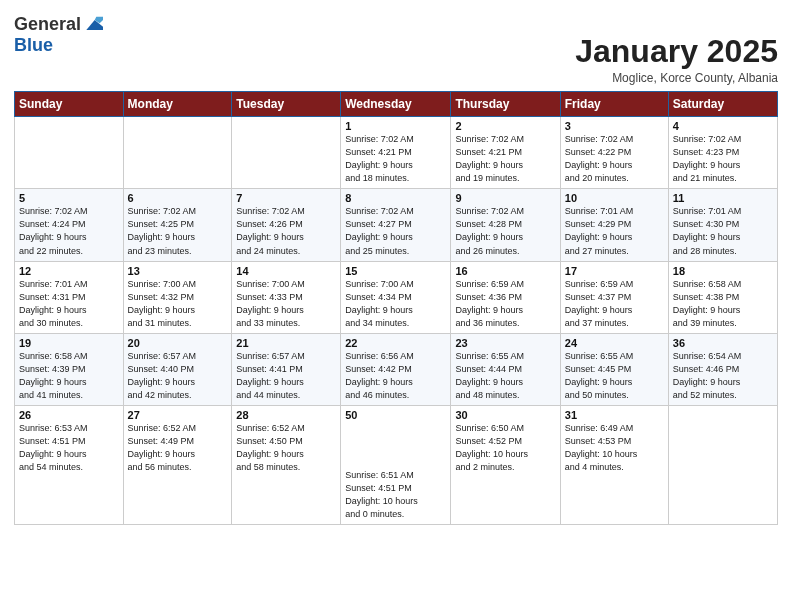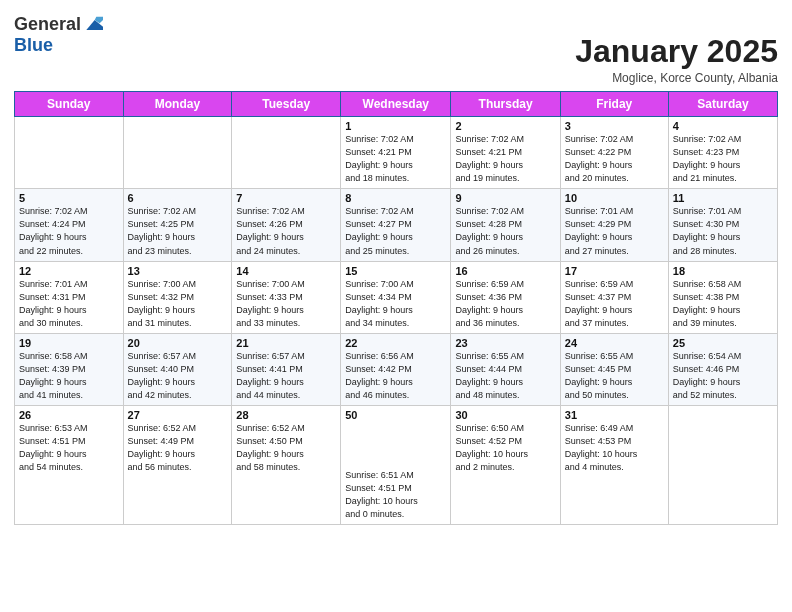--- a/index.html
+++ b/index.html
@@ -61,26 +61,26 @@
       font-size: 12px;
       color: #444;
       margin-top: 2px;
     }
     .calendar {
       width: 100%;
       border-collapse: collapse;
       border: 1px solid #ccc;
     }
     .calendar th {
-      background-color: #d946ef;
+      background-color: #7f1d1d;
       color: #fff;
       font-size: 12px;
       font-weight: bold;
       padding: 5px 4px;
-      text-align: center;
+      text-align: left;
       border: 1px solid #2060a0;
     }
     .calendar td {
       width: 113px;
       vertical-align: top;
       border: 1px solid #ccc;
       padding: 3px 4px;
       font-size: 9.5px;
       color: #222;
       background: #fff;
@@ -310,21 +310,21 @@
 and 48 minutes.</div>
           </td>
           <td>
             <div class="day-number">24</div>
             <div class="day-info" style="white-space: pre-line;">Sunrise: 6:55 AM
 Sunset: 4:45 PM
 Daylight: 9 hours
 and 50 minutes.</div>
           </td>
           <td>
-            <div class="day-number">25</div>
+            <div class="day-number">36</div>
             <div class="day-info" style="white-space: pre-line;">Sunrise: 6:54 AM
 Sunset: 4:46 PM
 Daylight: 9 hours
 and 52 minutes.</div>
           </td>
         </tr>
         <tr>
           <td>
             <div class="day-number">26</div>
             <div class="day-info" style="white-space: pre-line;">Sunrise: 6:53 AM

